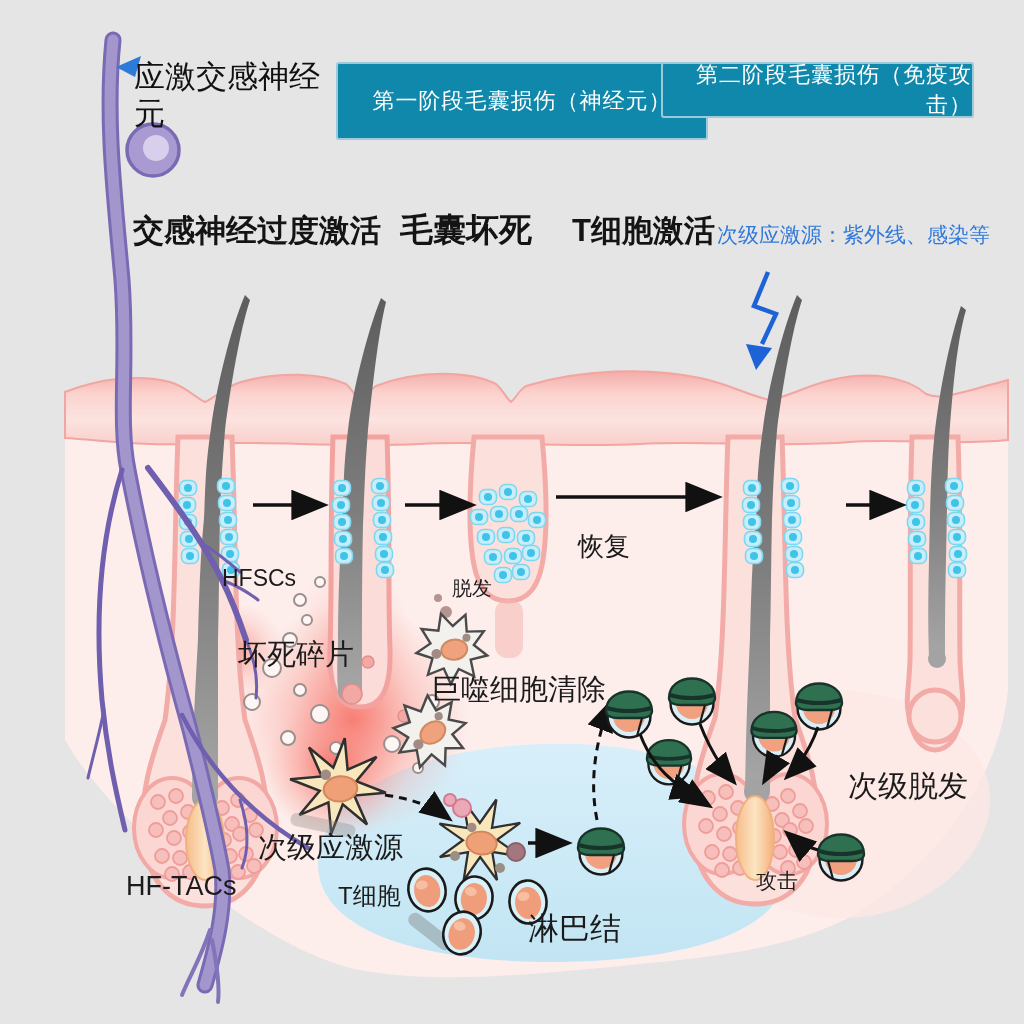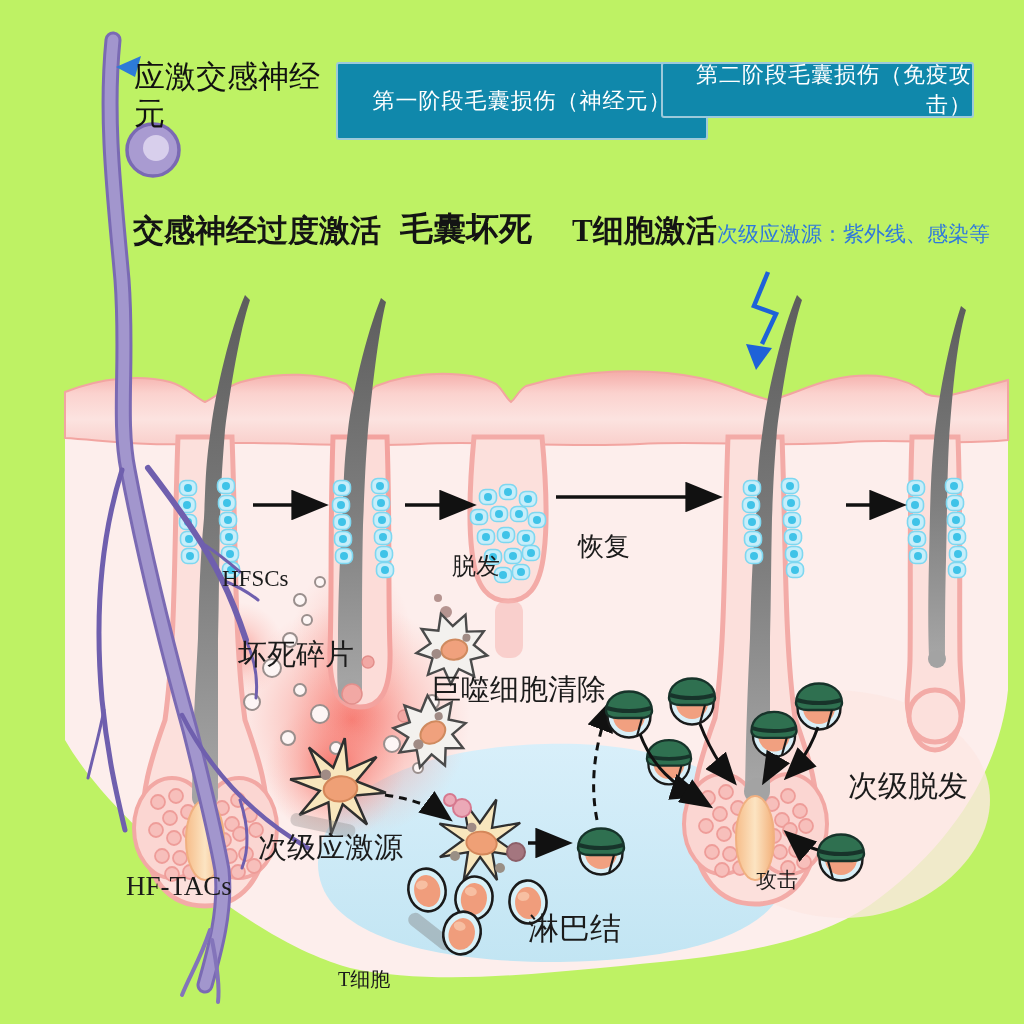--- a/index.html
+++ b/index.html
@@ -1,17 +1,17 @@
 <!DOCTYPE html>
 <html><head>
 <meta charset="utf-8">
 <style>
   html,body{margin:0;padding:0;background:#fff;}
-  #canvas{position:relative;width:1024px;height:1024px;background:#bef264;overflow:hidden;
-          font-family:Liberation Serif, serif;}
+  #canvas{position:relative;width:1024px;height:1024px;background:#e5e5e5;overflow:hidden;
+          font-family:Liberation Sans, sans-serif;}
   svg{position:absolute;left:0;top:0;}
   .lbl{position:absolute;color:#1b1b1b;white-space:nowrap;line-height:1.2;}
   .banner{position:absolute;display:flex;align-items:center;justify-content:center;
           background:#1088ab;color:#fff;font-size:22px;letter-spacing:1px;
           border:2px solid #9ccadb;border-radius:3px;box-sizing:border-box;}
   .hdr{font-size:31px;font-weight:600;color:#141414;}
   .blue-note{color:#2e78dc;font-size:21px;font-weight:500;}
   .neuron-label{font-size:31px;font-weight:500;white-space:normal;width:190px;color:#111;}
 </style>
 </head>
@@ -409,24 +409,24 @@
 <div class="banner" style="left:336px;top:62px;width:372px;height:78px;">第一阶段毛囊损伤（神经元）</div>
 <div class="banner" style="left:661px;top:62px;width:313px;height:56px;text-align:right;">第二阶段毛囊损伤（免疫攻击）</div>
 
 <div class="lbl hdr" style="left:133px;top:212px;">交感神经过度激活</div>
 <div class="lbl hdr" style="left:400px;top:210px;font-weight:700;font-size:33px;">毛囊坏死</div>
 <div class="lbl hdr" style="left:572px;top:212px;">T细胞激活</div>
 
 <div class="lbl blue-note" style="left:717px;top:222px;">次级应激源：紫外线、感染等</div>
 
 <div class="lbl" style="left:222px;top:565px;font-size:23px;">HFSCs</div>
-<div class="lbl" style="left:452px;top:552px;font-size:24px;">脱发</div>
+<div class="lbl" style="left:452px;top:576px;font-size:20px;">脱发</div>
 <div class="lbl" style="left:578px;top:507px;font-size:26px;margin-top:24px;">恢复</div>
 <div class="lbl" style="left:238px;top:637px;font-size:29px;">坏死碎片</div>
 <div class="lbl" style="left:432px;top:672px;font-size:29px;">巨噬细胞清除</div>
 <div class="lbl" style="left:258px;top:830px;font-size:29px;">次级应激源</div>
 <div class="lbl" style="left:126px;top:870px;font-size:27px;">HF-TACs</div>
-<div class="lbl" style="left:338px;top:967px;font-size:20px;text-align:right;">T细胞</div>
+<div class="lbl" style="left:338px;top:882px;font-size:24px;text-align:right;">T细胞</div>
 <div class="lbl" style="left:528px;top:910px;font-size:31px;">淋巴结</div>
 <div class="lbl" style="left:756px;top:868px;font-size:21px;">攻击</div>
 <div class="lbl" style="left:848px;top:768px;font-size:30px;">次级脱发</div>
 
 </div>
 
 </body></html>

